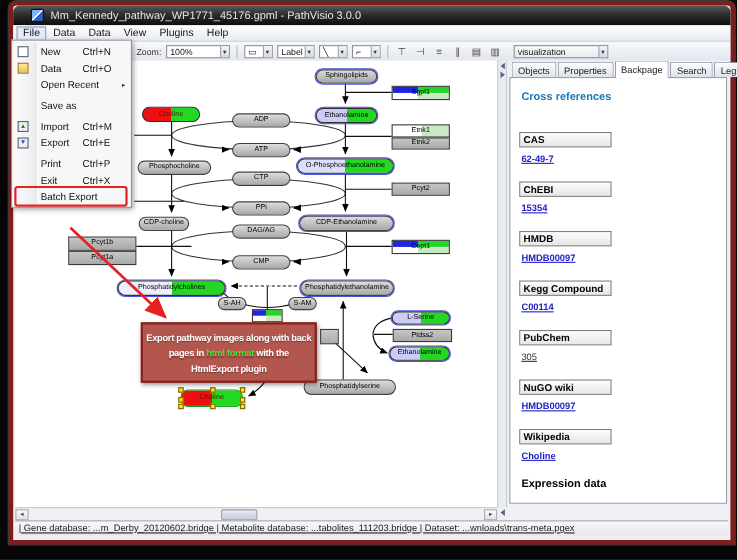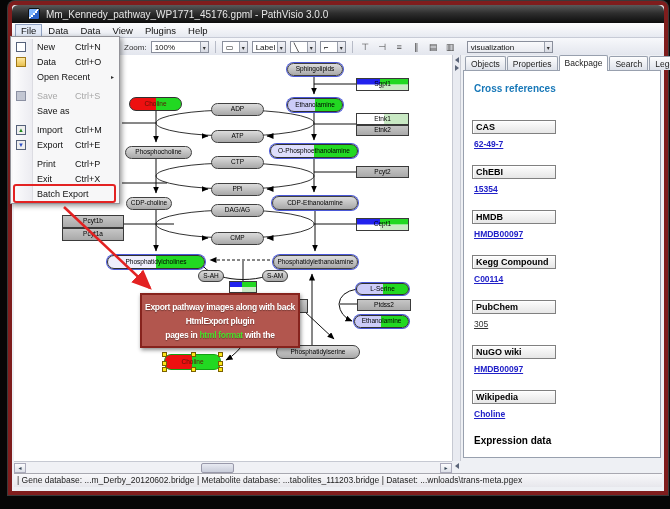--- a/index.html
+++ b/index.html
@@ -75,21 +75,21 @@
              border:1px solid #808080;box-shadow:inset 1px 1px 0 #fff;font-size:9px;font-weight:bold;
              color:#000;padding:1px 0 0 3px;}
   .xref-link{margin:5px 0 0 2px;font-size:8.5px;font-weight:bold;color:#2121c8;text-decoration:underline;}
   .xref-val{margin:5px 0 0 2px;font-size:8.5px;color:#333;text-decoration:underline;}
   .expr-heading{margin:16px 0 0 2px;font-size:10px;font-weight:bold;color:#000;}
 
   
   .statusbar{position:absolute;left:2px;top:468px;width:648px;height:14px;
              background:linear-gradient(#f8f8fa,#e7e7ec);border-top:1px solid #a8a8b0;
              font-size:8.5px;color:#222;line-height:13px;padding-left:3px;box-sizing:border-box;
-             white-space:nowrap;overflow:hidden;}
+             white-space:nowrap;overflow:hidden;text-decoration:underline;}
 
   
   .filemenu{position:absolute;left:10px;top:36px;width:110px;z-index:30;background:#f7f7f8;
             border:1px solid #939399;box-shadow:2px 2px 5px rgba(0,0,0,.4);padding:2px 0;box-sizing:border-box;}
   .filemenu .gutter{position:absolute;left:2px;top:2px;bottom:2px;width:19px;
                     background:linear-gradient(90deg,#fcfcfd,#ececf1);border-right:1px solid #dcdce2;}
   .fm-row{height:15px;display:flex;align-items:center;font-size:9px;color:#111;position:relative;}
   .fm-row.disabled{color:#a8a8a8;}
   .fm-gap{height:4px;}
   .fm-ic{position:absolute;left:5px;width:10px;height:10px;box-sizing:border-box;font-size:6px;
@@ -99,21 +99,21 @@
   .ic-save{background:#c2c6d2;border:1px solid #8b90a2;}
   .ic-import{background:#eee;border:1px solid #55617a;color:#1c8a1c;}
   .ic-export{background:#eee;border:1px solid #55617a;color:#2c4ec8;}
   .fm-label{margin-left:26px;}
   .fm-sc{position:absolute;left:64px;}
   .fm-sub{position:absolute;right:5px;font-size:6px;color:#333;}
   .fm-red{position:absolute;left:2px;right:3px;top:-2px;bottom:-2px;border:2px solid #e32222;border-radius:3px;pointer-events:none;}
 
   
   .overlay{position:absolute;left:0;top:0;z-index:50;pointer-events:none;}
-  .callout{position:absolute;left:140px;top:293px;width:160px;height:55px;z-index:40;box-sizing:border-box;
+  .callout{position:absolute;left:128px;top:293px;width:160px;height:55px;z-index:40;box-sizing:border-box;
            background:#b2564e;border:2px solid #86231d;box-shadow:1px 2px 4px rgba(0,0,0,.45);
            color:#fff;font-weight:bold;font-size:8.5px;letter-spacing:-0.3px;text-align:center;
            display:flex;flex-direction:column;justify-content:center;line-height:14px;
            text-shadow:0 1px 1px rgba(0,0,0,.35);}
   .callout .hl{color:#49e02b;}
 </style>
 </head>
 <body>
 
 <div class="window">
@@ -311,25 +311,20 @@
     <div class="fm-row">
       <span class="fm-ic ic-open"></span>
       <span class="fm-label">Data</span>
       <span class="fm-sc">Ctrl+O</span>
     </div>
     <div class="fm-row">
       <span class="fm-label">Open Recent</span>
       <span class="fm-sub">▸</span>
     </div>
     <div class="fm-gap"></div>
-    <div class="fm-row disabled">
-      <span class="fm-ic ic-save"></span>
-      <span class="fm-label">Save</span>
-      <span class="fm-sc">Ctrl+S</span>
-    </div>
     <div class="fm-row">
       <span class="fm-ic ic-save-as"></span>
       <span class="fm-label">Save as</span>
     </div>
     <div class="fm-gap"></div>
     <div class="fm-row">
       <span class="fm-ic ic-import">▲</span>
       <span class="fm-label">Import</span>
       <span class="fm-sc">Ctrl+M</span>
     </div>
@@ -357,15 +352,15 @@
   <defs>
     <marker id="arrR" markerWidth="9" markerHeight="9" refX="7" refY="3.5" orient="auto">
       <path d="M0,0 L8,3.5 L0,7 z" fill="#e32222"></path>
     </marker>
   </defs>
   <line id="red-arrow" x1="64" y1="207" x2="150" y2="288" stroke="#e32222" stroke-width="2.5" marker-end="url(#arrR)"></line>
 </svg>
 
 <div class="callout">
   <div><span>Export pathway images along with back</span></div>
+  <div><span>pages in </span><span class="hl">html format</span><span> with the</span></div>
   <div><span>HtmlExport plugin</span></div>
-  <div><span>pages in </span><span class="hl">html format</span><span> with the</span></div>
 </div>
 
 </body></html>

